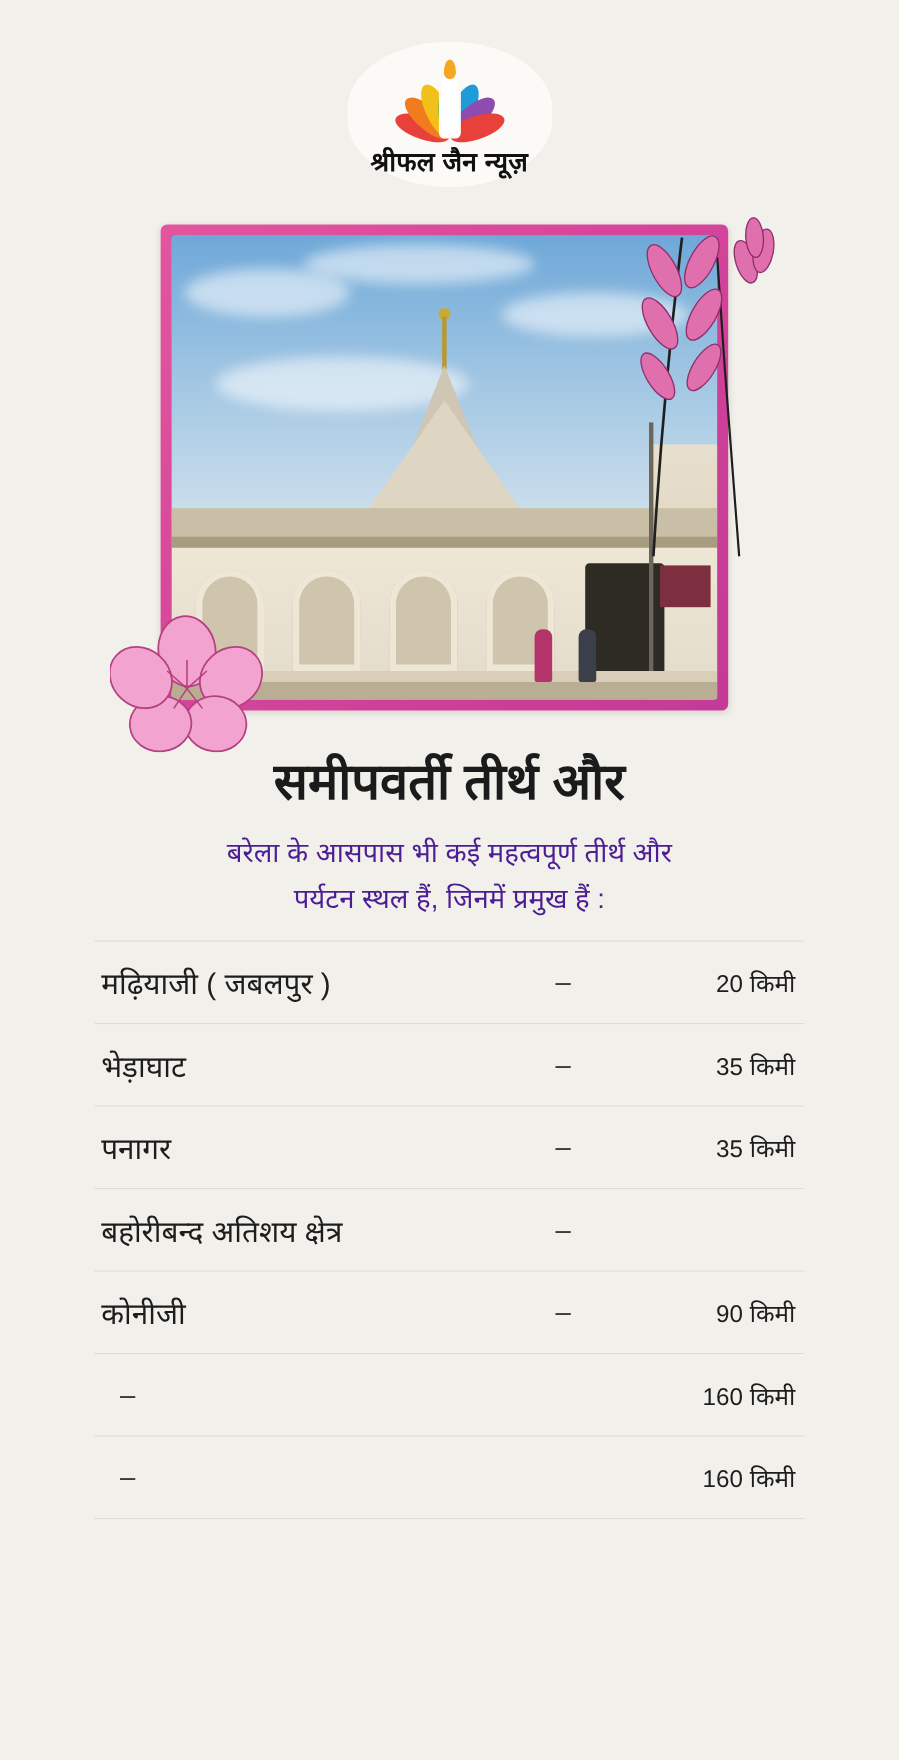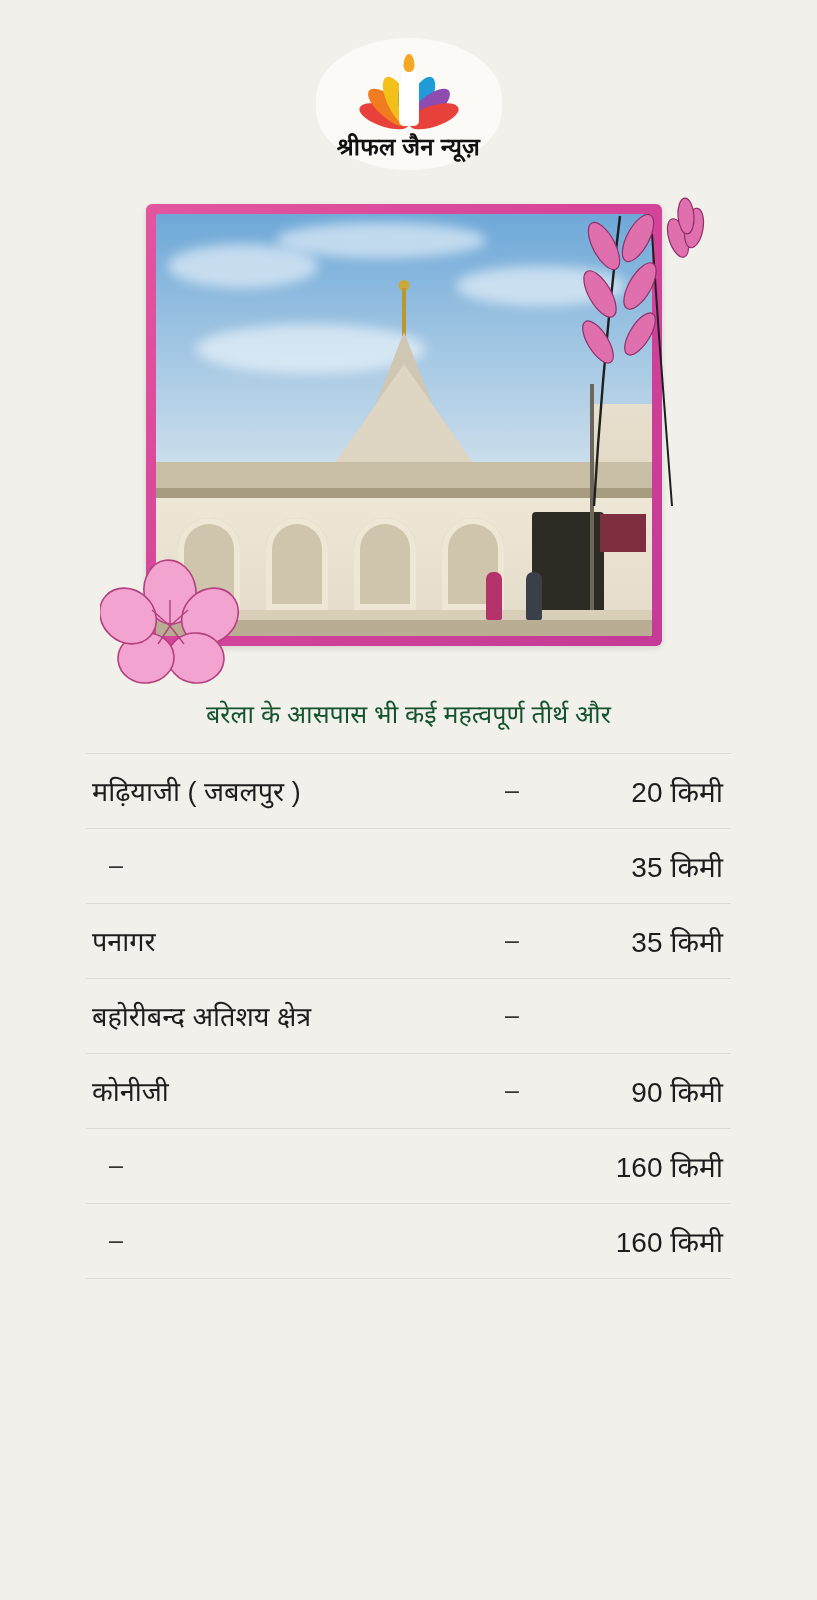--- a/index.html
+++ b/index.html
@@ -292,21 +292,21 @@
     font-weight: bold;
     color: #1b1b1b;
     font-family: "Liberation Sans", sans-serif;
   }
   .subtitle {
     margin: 18px auto 0 auto;
     width: 600px;
     text-align: center;
     font-size: 25px;
     line-height: 1.62;
-    color: #14532d;
+    color: #4c1d95;
   }
 
   
   .list {
     margin: 18px auto 0 auto;
     width: 645px;
   }
   .row {
     display: flex;
     align-items: center;
@@ -323,21 +323,21 @@
   }
   .row-dash {
     flex: 0 0 60px;
     text-align: center;
     font-size: 25px;
     color: #333333;
   }
   .row-dist {
     flex: 1;
     text-align: right;
-    font-size: 28px;
+    font-size: 22px;
     color: #1d1d1d;
     padding-right: 8px;
     white-space: nowrap;
   }
 </style>
 </head>
 <body>
 
 <div class="logo-wrap">
   <div class="logo">
@@ -421,35 +421,38 @@
       <path d="M70 72 L70 46"></path>
         <path d="M70 72 L52 56"></path>
         <path d="M70 72 L88 56"></path>
       <path d="M70 72 L58 90"></path>
         <path d="M70 72 L84 90"></path>
     </g>
   </svg>
 </div>
 
 <div class="title">
+  <div>समीपवर्ती तीर्थ और</div>
 </div>
 
 <div class="subtitle">
   <div>बरेला के आसपास भी कई महत्वपूर्ण तीर्थ और</div>
+  <div>पर्यटन स्थल हैं, जिनमें प्रमुख हैं :</div>
 </div>
 
 <div class="list">
 
   <div class="row">
     <div class="row-name">मढ़ियाजी ( जबलपुर )</div>
     <div class="row-dash">–</div>
     <div class="row-dist">20 किमी</div>
   </div>
 
   <div class="row">
+    <div class="row-name">भेड़ाघाट</div>
     <div class="row-dash">–</div>
     <div class="row-dist">35 किमी</div>
   </div>
 
   <div class="row">
     <div class="row-name">पनागर</div>
     <div class="row-dash">–</div>
     <div class="row-dist">35 किमी</div>
   </div>
 

